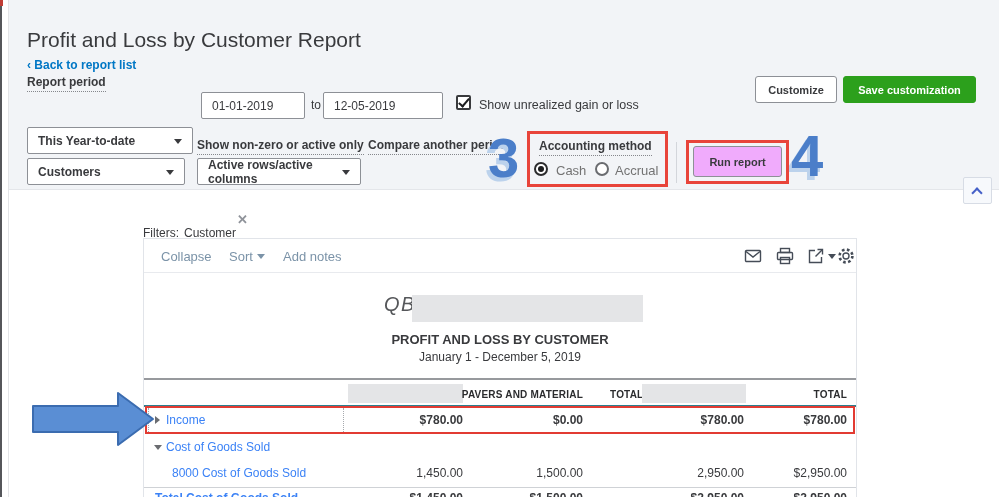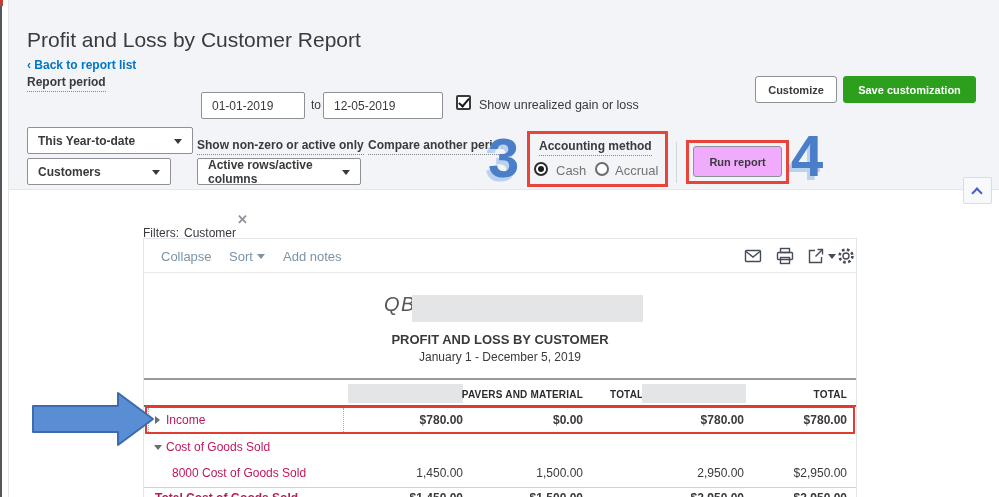--- a/index.html
+++ b/index.html
@@ -74,21 +74,21 @@
   .rpt-title { left:0; top:93px; width:712px; text-align:center; font-size:13px; font-weight:700; color:#393a3d; }
   .rpt-date { left:0; top:111px; width:712px; text-align:center; font-size:12px; color:#393a3d; }
 
   
   .t-darkline { left:0; top:139px; width:712px; height:2px; background:#97999d; }
   .t-tealline { left:0; top:166px; width:712px; height:2px; background:#2c7f8f; }
   .col-hdr { position:absolute; top:150px; font-size:10px; font-weight:700; color:#2b2c2e; letter-spacing:.2px; }
   .cell { position:absolute; font-size:12px; color:#393a3d; text-align:right; }
   .c2 { left:204px; width:115px; } .c3 { left:324px; width:115px; }
   .c4 { left:450px; width:150px; } .c5 { left:608px; width:95px; }
-  .rowname { position:absolute; font-size:12px; color:#be185d; text-align:center; }
+  .rowname { position:absolute; font-size:12px; color:#3b82f6; text-align:center; }
   .semib { font-weight:600; } .bold { font-weight:700; }
   .tri-right { position:absolute; width:0; height:0; border-top:4px solid transparent; border-bottom:4px solid transparent; border-left:5px solid #6a6c70; cursor:pointer; }
   .tri-down { position:absolute; width:0; height:0; border-left:4px solid transparent; border-right:4px solid transparent; border-top:5px solid #6a6c70; cursor:pointer; }
   .rowsep { position:absolute; left:0; width:712px; height:1px; background:#cfd2d6; }
 
   .income-box { left:1px; top:167px; width:710px; height:28px; border:2px solid #e23b32; z-index:5; }
   .income-dotted { left:4px; top:169px; width:196px; height:24px; border-left:1px dotted #a6a9ae; border-right:1px dotted #a6a9ae; }
 
   .arrow-svg { left:28px; top:388px; z-index:7; }
 </style>
@@ -116,21 +116,21 @@
   <input class="textinput" style="left: 323px; top: 92px; width: 120px;" value="12-05-2019">
   <div class="checkbox checked" style="left:456px; top:95px;"></div>
   <div class="abs" style="left:479px; top:98px; font-size:12.5px;">Show unrealized gain or loss</div>
 
   <div class="btn btn-outline" style="left:755px; top:76px; width:82px; height:27px;">Customize</div>
   <div class="btn btn-green" style="left:843px; top:76px; width:133px; height:27px;">Save customization</div>
 
   <div class="abs" style="left:197px; top:135px;"><span class="field-label">Show non-zero or active only</span></div>
   <div class="abs" style="left:368px; top:135px;"><span class="field-label">Compare another period</span></div>
 
-  <div class="select" style="left:27px; top:158px; width:144px;">
+  <div class="select" style="left:27px; top:158px; width:158px;">
     <span>Customers</span>
     <span class="caret"></span>
   </div>
   <div class="select" style="left:197px; top:158px; width:164px;">
     <span>Active rows/active columns</span>
     <span class="caret"></span>
   </div>
 
   <div class="abs step-num" style="left:488px; top:130px; font-size:56px;">3</div>
 

